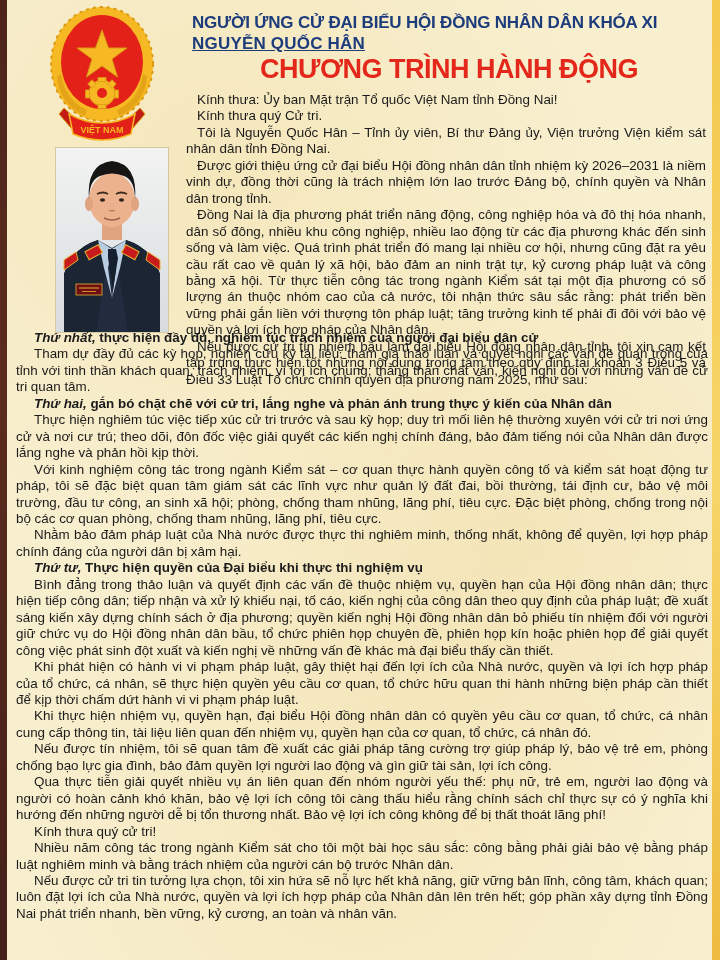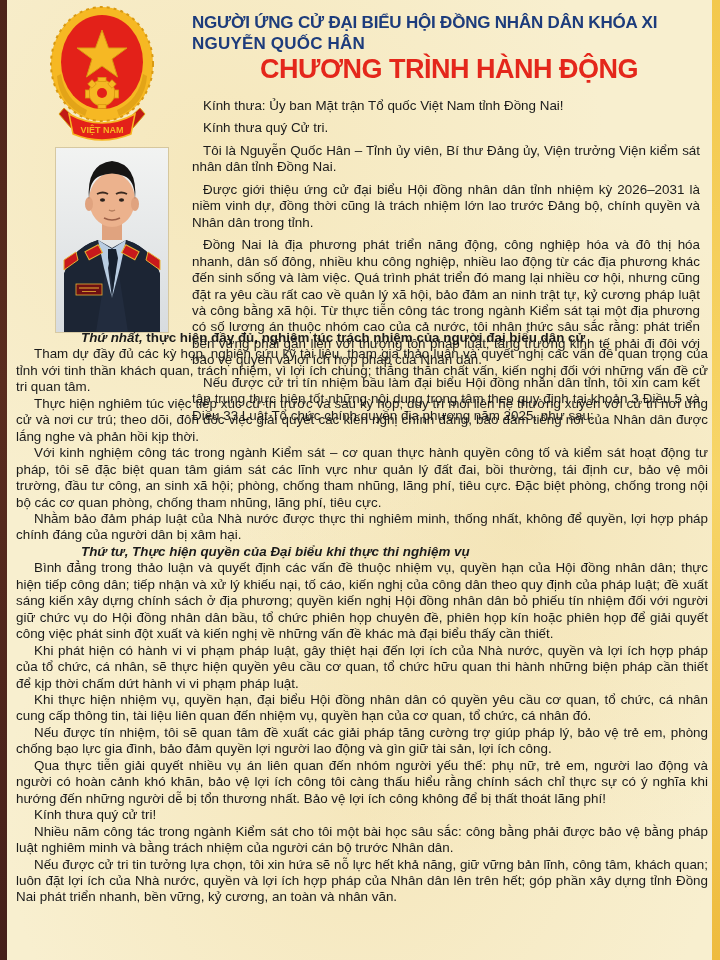--- a/index.html
+++ b/index.html
@@ -11,29 +11,29 @@
       radial-gradient(circle at 72% 55%, rgba(238,214,150,.38), transparent 46%),
       radial-gradient(circle at 50% 85%, rgba(240,216,155,.35), transparent 40%),
       #f8efcf;
   }
   .stripe-left{position:absolute;left:0;top:0;bottom:0;width:7px;background:linear-gradient(180deg,#4e241a,#5a2c1e 40%,#46201a);}
   .stripe-right{position:absolute;right:0;top:0;bottom:0;width:8px;background:linear-gradient(180deg,#f3c84d,#f7d568 50%,#eebb3e);}
   .emblem{position:absolute;left:47px;top:4px;width:110px;height:140px;}
   .photo{position:absolute;left:56px;top:148px;width:112px;height:184px;box-shadow:0 0 0 1px rgba(120,100,60,.25);}
   .header{position:absolute;left:192px;top:12px;width:514px;}
   .h1{font-size:17px;font-weight:bold;color:#1d3c7c;letter-spacing:-0.2px;line-height:21px;}
-  .h2{font-size:17px;font-weight:bold;color:#1d3c7c;letter-spacing:.2px;line-height:21px;}
+  .h2{font-size:17px;font-weight:bold;color:#1d3c7c;text-decoration:underline;letter-spacing:.2px;line-height:21px;}
   .doc-title{font-size:27px;font-weight:bold;color:#e4271b;text-align:center;letter-spacing:-0.5px;}
   .intro{position:absolute;left:186px;right:14px;top:92px;font-size:13.4px;line-height:16.45px;text-align:justify;}
-  .intro p{margin:6px;text-indent:11px;}
+  .intro p{margin:0;text-indent:11px;}
   .bodytext{position:absolute;left:16px;right:12px;top:330px;font-size:13.4px;line-height:16.45px;text-align:justify;}
   .bodytext p{margin:0;text-indent:18px;}
   .heading{font-weight:bold;}
-  .heading .lead{font-style:italic;margin-left:47px;}
-  .heading.italic .rest{font-style:italic;}
+  .heading .lead{font-style:italic;}
+  .heading.italic .rest{}
 </style>
 </head>
 <body>
 
 <div class="page">
   <div class="stripe-left"></div>
   <div class="stripe-right"></div>
 
   <div class="emblem">
     <svg width="110" height="140" viewBox="0 0 110 140" xmlns="http://www.w3.org/2000/svg">
@@ -115,26 +115,27 @@
       <p>Kính thưa quý Cử tri.</p>
       <p>Tôi là Nguyễn Quốc Hân – Tỉnh ủy viên, Bí thư Đảng ủy, Viện trưởng Viện kiểm sát nhân dân tỉnh Đồng Nai.</p>
       <p>Được giới thiệu ứng cử đại biểu Hội đồng nhân dân tỉnh nhiệm kỳ 2026–2031 là niềm vinh dự, đồng thời cũng là trách nhiệm lớn lao trước Đảng bộ, chính quyền và Nhân dân trong tỉnh.</p>
       <p>Đồng Nai là địa phương phát triển năng động, công nghiệp hóa và đô thị hóa nhanh, dân số đông, nhiều khu công nghiệp, nhiều lao động từ các địa phương khác đến sinh sống và làm việc. Quá trình phát triển đó mang lại nhiều cơ hội, nhưng cũng đặt ra yêu cầu rất cao về quản lý xã hội, bảo đảm an ninh trật tự, kỷ cương pháp luật và công bằng xã hội. Từ thực tiễn công tác trong ngành Kiểm sát tại một địa phương có số lượng án thuộc nhóm cao của cả nước, tôi nhận thức sâu sắc rằng: phát triển bền vững phải gắn liền với thượng tôn pháp luật; tăng trưởng kinh tế phải đi đôi với bảo vệ quyền và lợi ích hợp pháp của Nhân dân.</p>
       <p>Nếu được cử tri tín nhiệm bầu làm đại biểu Hội đồng nhân dân tỉnh, tôi xin cam kết tập trung thực hiện tốt những nội dung trọng tâm theo quy định tại khoản 3 Điều 5 và Điều 33 Luật Tổ chức chính quyền địa phương năm 2025, như sau:</p>
     </div>
 
   <div class="bodytext" id="bodytext">
       <p class="heading"><span class="lead">Thứ nhất,</span><span class="rest"> thực hiện đầy đủ, nghiêm túc trách nhiệm của người đại biểu dân cử</span></p>
       <p>Tham dự đầy đủ các kỳ họp, nghiên cứu kỹ tài liệu, tham gia thảo luận và quyết nghị các vấn đề quan trọng của tỉnh với tinh thần khách quan, trách nhiệm, vì lợi ích chung; thẳng thắn chất vấn, kiến nghị đối với những vấn đề cử tri quan tâm.</p>
+      <p class="heading"><span class="lead">Thứ hai,</span><span class="rest"> gắn bó chặt chẽ với cử tri, lắng nghe và phản ánh trung thực ý kiến của Nhân dân</span></p>
       <p>Thực hiện nghiêm túc việc tiếp xúc cử tri trước và sau kỳ họp; duy trì mối liên hệ thường xuyên với cử tri nơi ứng cử và nơi cư trú; theo dõi, đôn đốc việc giải quyết các kiến nghị chính đáng, bảo đảm tiếng nói của Nhân dân được lắng nghe và phản hồi kịp thời.</p>
       <p>Với kinh nghiệm công tác trong ngành Kiểm sát – cơ quan thực hành quyền công tố và kiểm sát hoạt động tư pháp, tôi sẽ đặc biệt quan tâm giám sát các lĩnh vực như quản lý đất đai, bồi thường, tái định cư, bảo vệ môi trường, đầu tư công, an sinh xã hội; phòng, chống tham nhũng, lãng phí, tiêu cực. Đặc biệt phòng, chống trong nội bộ các cơ quan phòng, chống tham nhũng, lãng phí, tiêu cực.</p>
       <p>Nhằm bảo đảm pháp luật của Nhà nước được thực thi nghiêm minh, thống nhất, không để quyền, lợi hợp pháp chính đáng của người dân bị xâm hại.</p>
       <p class="heading italic"><span class="lead">Thứ tư,</span><span class="rest"> Thực hiện quyền của Đại biểu khi thực thi nghiệm vụ</span></p>
       <p>Bình đẳng trong thảo luận và quyết định các vấn đề thuộc nhiệm vụ, quyền hạn của Hội đồng nhân dân; thực hiện tiếp công dân; tiếp nhận và xử lý khiếu nại, tố cáo, kiến nghị của công dân theo quy định của pháp luật; đề xuất sáng kiến xây dựng chính sách ở địa phương; quyền kiến nghị Hội đồng nhân dân bỏ phiếu tín nhiệm đối với người giữ chức vụ do Hội đồng nhân dân bầu, tổ chức phiên họp chuyên đề, phiên họp kín hoặc phiên họp để giải quyết công việc phát sinh đột xuất và kiến nghị về những vấn đề khác mà đại biểu thấy cần thiết.</p>
       <p>Khi phát hiện có hành vi vi phạm pháp luật, gây thiệt hại đến lợi ích của Nhà nước, quyền và lợi ích hợp pháp của tổ chức, cá nhân, sẽ thực hiện quyền yêu cầu cơ quan, tổ chức hữu quan thi hành những biện pháp cần thiết để kịp thời chấm dứt hành vi vi phạm pháp luật.</p>
       <p>Khi thực hiện nhiệm vụ, quyền hạn, đại biểu Hội đồng nhân dân có quyền yêu cầu cơ quan, tổ chức, cá nhân cung cấp thông tin, tài liệu liên quan đến nhiệm vụ, quyền hạn của cơ quan, tổ chức, cá nhân đó.</p>
       <p>Nếu được tín nhiệm, tôi sẽ quan tâm đề xuất các giải pháp tăng cường trợ giúp pháp lý, bảo vệ trẻ em, phòng chống bạo lực gia đình, bảo đảm quyền lợi người lao động và gìn giữ tài sản, lợi ích công.</p>
       <p>Qua thực tiễn giải quyết nhiều vụ án liên quan đến nhóm người yếu thế: phụ nữ, trẻ em, người lao động và người có hoàn cảnh khó khăn, bảo vệ lợi ích công tôi càng thấu hiểu rằng chính sách chỉ thực sự có ý nghĩa khi hướng đến những người dễ bị tổn thương nhất. Bảo vệ lợi ích công không để bị thất thoát lãng phí!</p>
       <p>Kính thưa quý cử tri!</p>
-      <p>Nhiều năm công tác trong ngành Kiểm sát cho tôi một bài học sâu sắc: công bằng phải được bảo vệ bằng pháp luật nghiêm minh và bằng trách nhiệm của người cán bộ trước Nhân dân.</p>
+      <p>Nhiều năm công tác trong ngành Kiểm sát cho tôi một bài học sâu sắc: công bằng phải giải bảo vệ bằng pháp luật nghiêm minh và bằng trách nhiệm của người cán bộ trước Nhân dân.</p>
       <p>Nếu được cử tri tin tưởng lựa chọn, tôi xin hứa sẽ nỗ lực hết khả năng, giữ vững bản lĩnh, công tâm, khách quan; luôn đặt lợi ích của Nhà nước, quyền và lợi ích hợp pháp của Nhân dân lên trên hết; góp phần xây dựng tỉnh Đồng Nai phát triển nhanh, bền vững, kỷ cương, an toàn và nhân văn.</p>
     </div>
 </div>
 
 </body></html>

